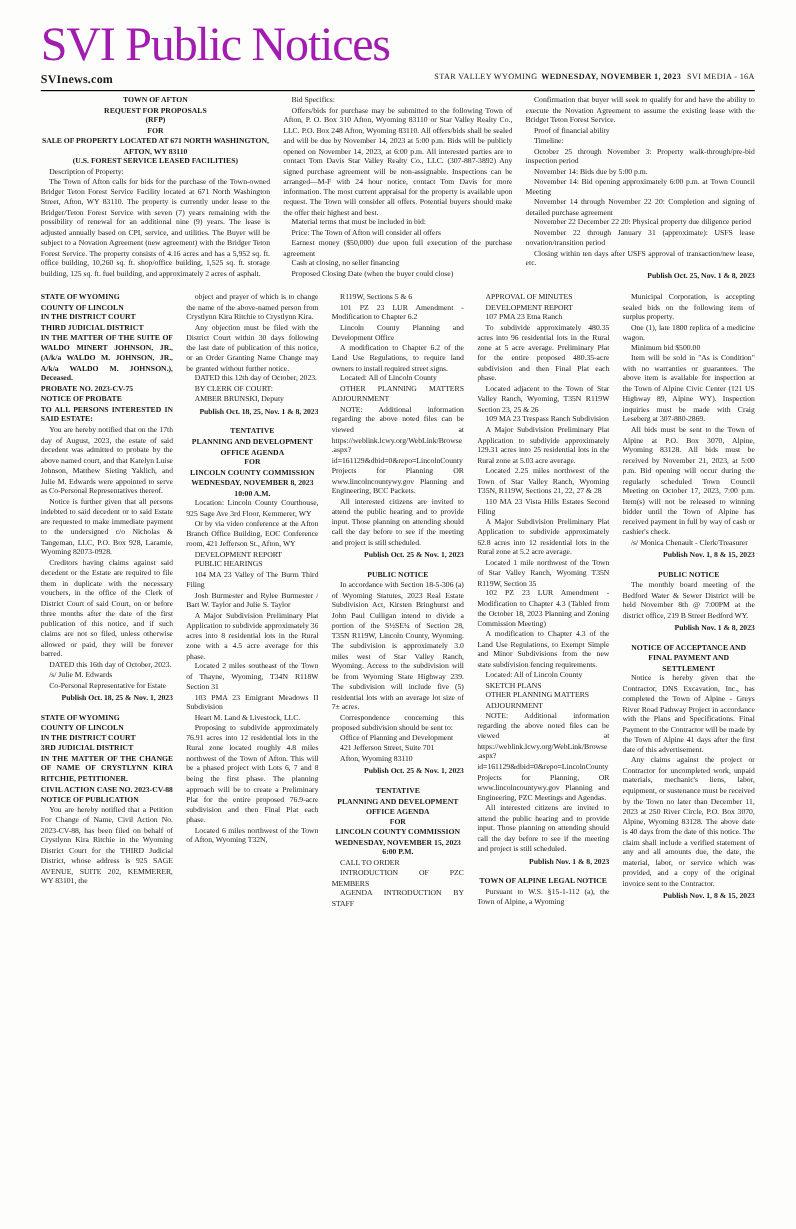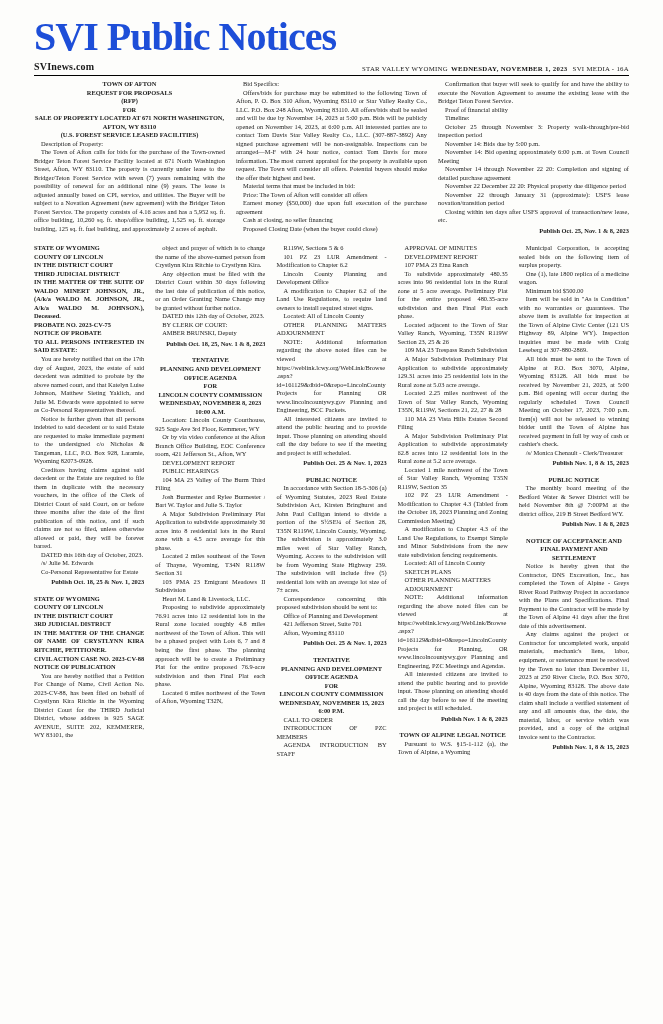--- a/index.html
+++ b/index.html
@@ -12,29 +12,29 @@
     -webkit-font-smoothing: antialiased;
   }
   .page {
     width: 663px; height: 1024px;
     background: #fdfdfb;
     padding: 8px 34px 10px 34px;
   }
   
   .mh-title {
     font-family: "Liberation Serif", "DejaVu Serif", serif;
-    font-weight: bold;
+    font-weight: normal;
     font-size: 40px;
     line-height: 1.05;
     letter-spacing: -1px;
-    color: #1d4ed8;
+    color: #a21caf;
     padding-top: 8px;
   }
   .mh-row {
-    display: flex; justify-content: space-between; align-items: flex-end;
+    display: flex; justify-content: space-between; align-items: flex-start;
     border-bottom: 1.4px solid #000;
     padding: 3px 0 3px 0;
     margin-bottom: 4px;
   }
   .mh-site { font-weight: bold; font-size: 10px; letter-spacing: 0.2px; }
   .mh-dateline { font-size: 6.8px; letter-spacing: 0.3px; white-space: nowrap; }
   .mh-dateline b { margin: 0 3px; }
   .mh-dateline .edition { margin-left: 2px; }
   
   .cols { display: flex; gap: 11px; }

